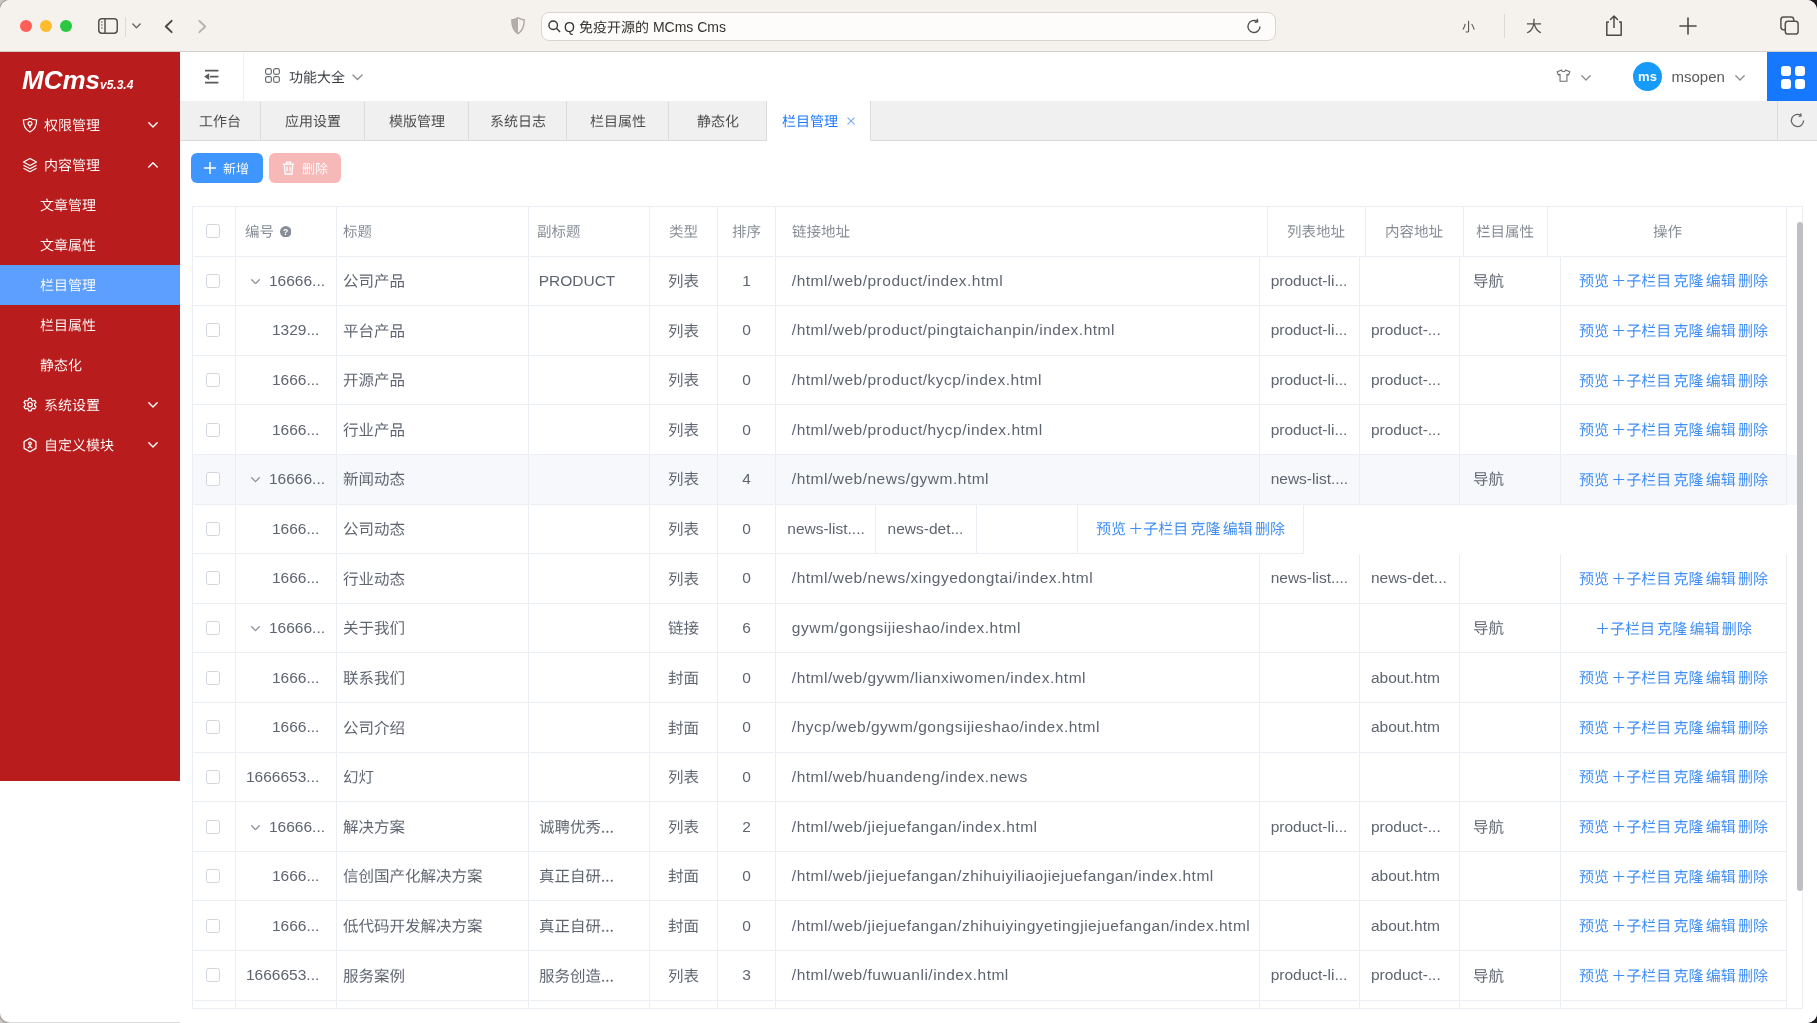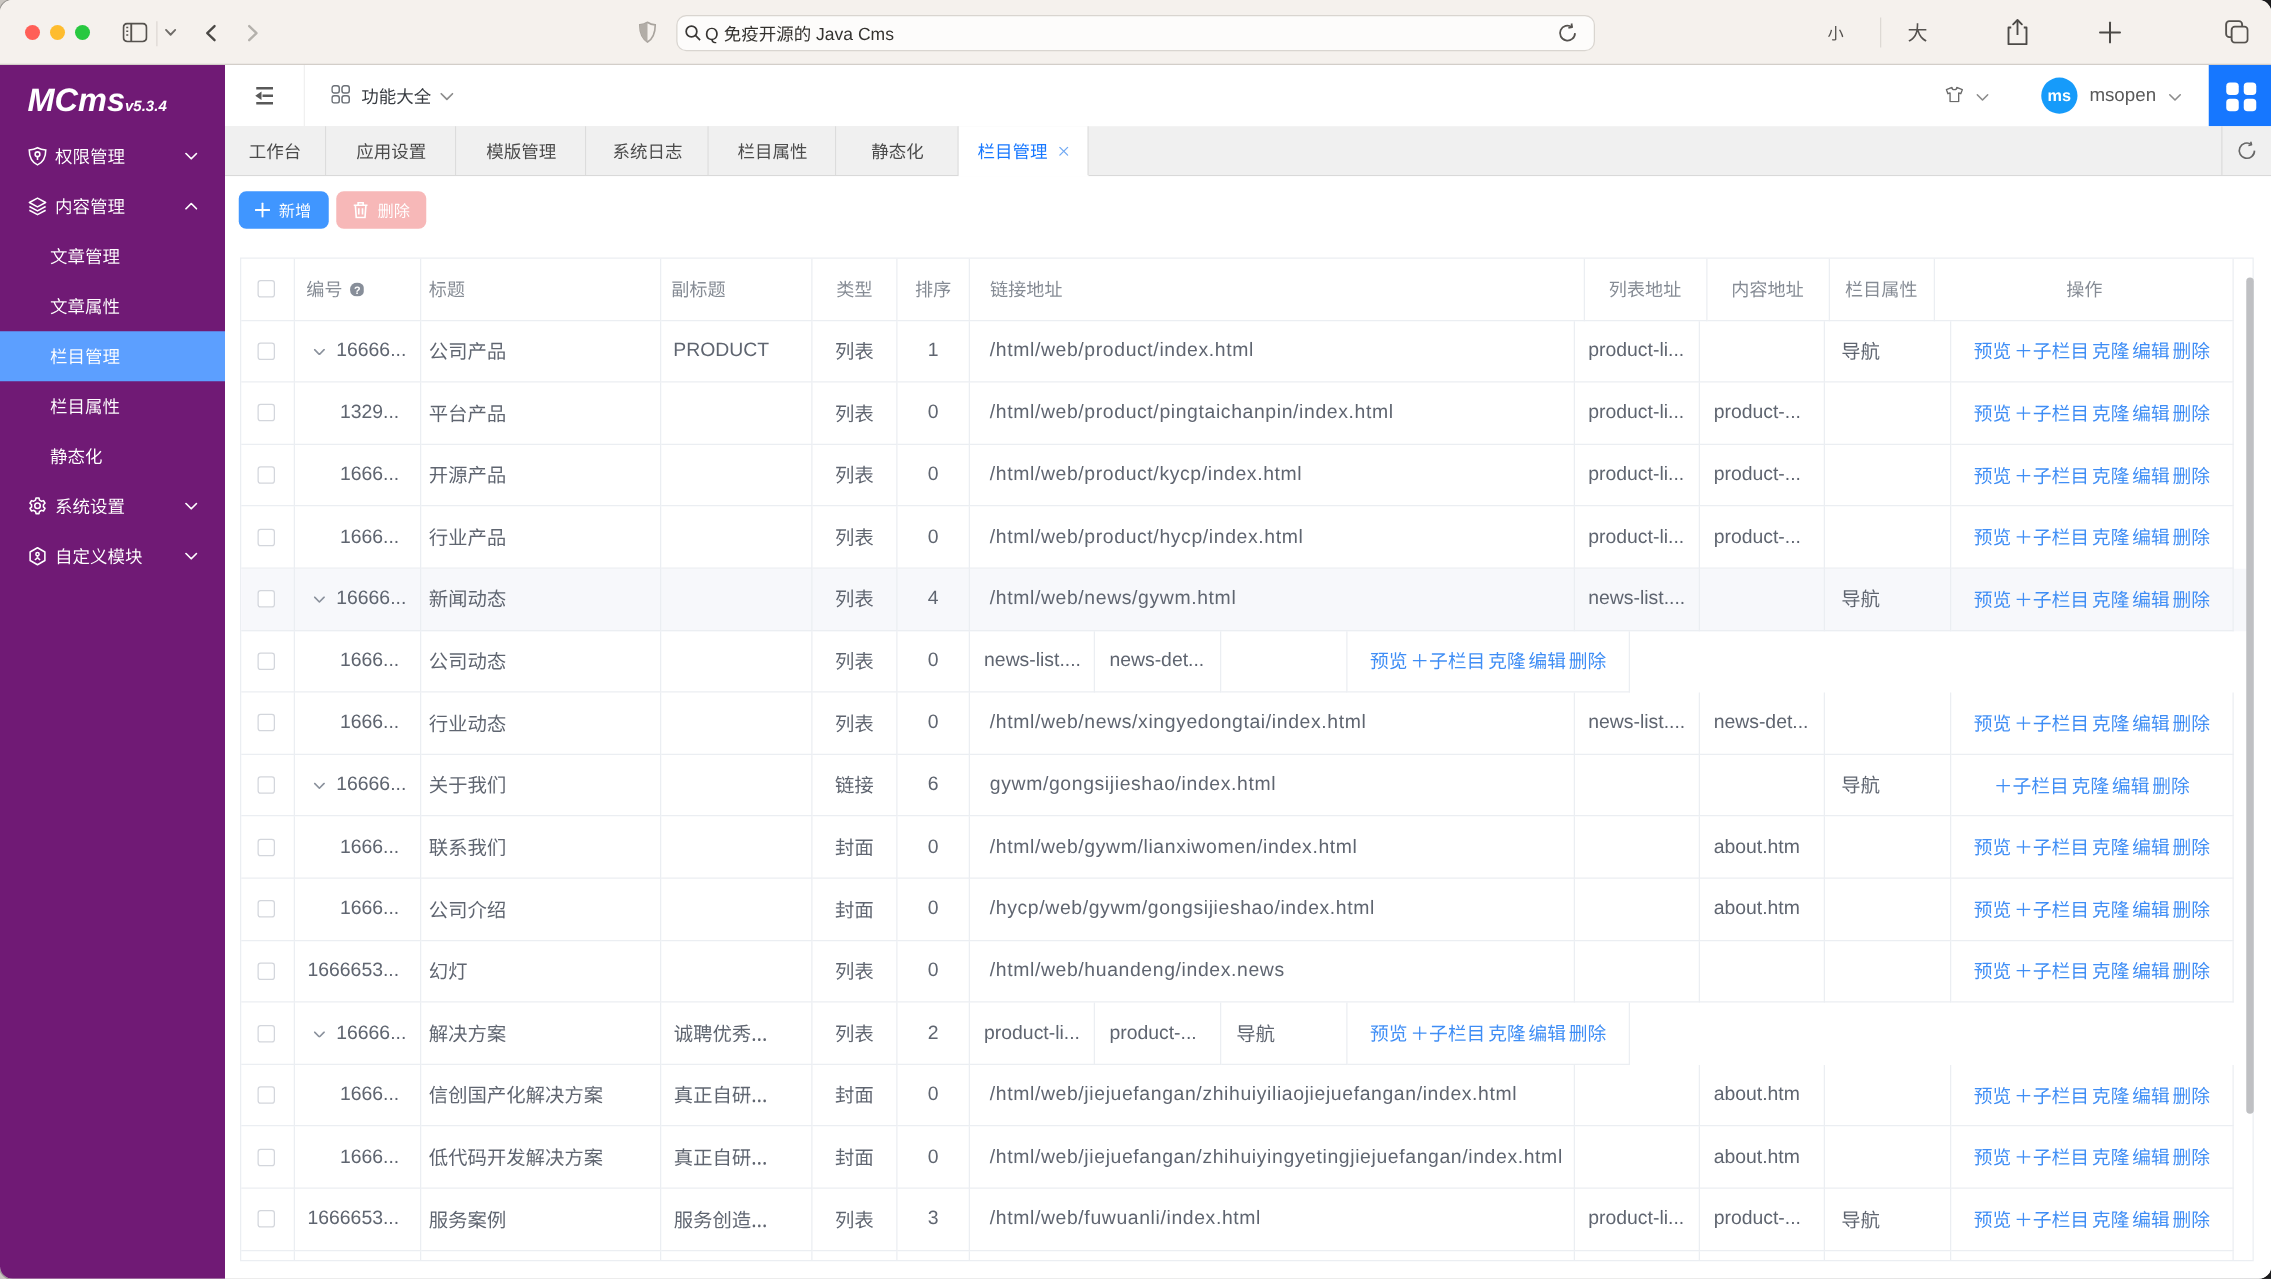--- a/index.html
+++ b/index.html
@@ -6,21 +6,21 @@
 .window{position:absolute;left:0;top:0;width:1817px;height:1023px;border-radius:10px;
   overflow:hidden;background:#fff;box-shadow:0 0 0 1px rgba(0,0,0,0.22), inset 0 -1px 0 rgba(0,0,0,0.14)}
 .abs{position:absolute}
 .flex{display:flex;align-items:center}
 
 .titlebar{position:absolute;left:0;top:0;width:1817px;height:52px;background:#f5f1ed;border-bottom:1px solid #d3cec9}
 .tl{position:absolute;border-radius:50%;width:12px;height:12px;top:20px}
 .addr{position:absolute;left:541px;top:12px;width:735px;height:29px;background:#fdfcfb;border:1px solid #d9d5d0;border-radius:8px}
 .addrtxt{position:absolute;top:12px;height:29px;display:flex;align-items:center;color:#34322f;font-size:14px}
 
-.sidebar{position:absolute;left:0;top:52px;width:180px;height:971px;background:#701a75}
+.sidebar{position:absolute;left:0;top:52px;width:180px;height:729px;background:#b91c1c}
 .logo{position:absolute;left:22px;color:#fff;font-style:italic;font-weight:bold}
 .mi{position:relative;height:40px;display:flex;align-items:center}
 .mi.sel{background:#5c9fff}
 .michev{position:absolute;right:22px}
 
 .hdr{position:absolute;left:180px;top:52px;width:1637px;height:49px;background:#fff}
 .hdr .sep{position:absolute;left:63px;top:0;width:1px;height:49px;background:#f0f0f0}
 
 .tabs{position:absolute;left:180px;top:101px;width:1637px;height:40px;background:#f0f0f0;border-bottom:1px solid #d9d9d9;display:flex}
 .tab{height:39px;display:flex;align-items:center;justify-content:center;border-right:1px solid #dcdcdc;background:#f0f0f0}
@@ -69,21 +69,21 @@
     <div class="addr"></div>
     <svg class="abs" style="left:548px;top:19.5px" width="13" height="13" viewBox="0 0 14 14" fill="none" stroke="#3a3836" stroke-width="1.5">
       <circle cx="5.6" cy="5.6" r="4.6"></circle>
       <line x1="9" y1="9" x2="13" y2="13"></line>
     </svg>
     <div class="addrtxt" style="left:564px">
       <span style="margin-right:4px">Q</span>
       <svg class="z" style="width:70.0px;height:14.0px;" viewBox="0 -880 5000 1000" fill="#34322f" aria-hidden="true">
         <use href="#s0"></use>
       </svg>
-      <span style="margin-left:4px">Java Cms</span>
+      <span style="margin-left:4px">MCms Cms</span>
     </div>
     <svg class="abs" style="left:1246px;top:18px" width="16" height="17" viewBox="0 0 16 17" fill="none" stroke="#55524f" stroke-width="1.4">
       <path d="M14 8.5 A6 6 0 1 1 11.5 3.6"></path>
       <path d="M11.2 0.8 L11.7 3.8 L8.7 4.3" stroke-linejoin="round"></path>
     </svg>
     <div class="abs flex" style="left:1462px;top:17px;height:18px">
       <svg class="z" style="width:13.0px;height:13.0px;" viewBox="0 -880 1000 1000" fill="#55524f" aria-hidden="true">
         <use href="#s1"></use>
       </svg>
     </div>
@@ -759,20 +759,23 @@
           <svg class="z" style="width:74.9px;height:15.5px;" viewBox="0 -880 4834 1000" fill="#5f6570" aria-hidden="true">
             <use href="#s46"></use>
           </svg>
         </div>
         <div class="bc" style="width:68.10000000000002px;justify-content:center">
           <svg class="z" style="width:31.0px;height:15.5px;" viewBox="0 -880 2000 1000" fill="#5f6570" aria-hidden="true">
             <use href="#s29"></use>
           </svg>
         </div>
         <div class="bc" style="width:58.59999999999991px;justify-content:center">2</div>
+        <div class="bc" style="width:483.4000000000001px;padding-left:15.6px">
+          <span class="url">/html/web/jiejuefangan/index.html</span>
+        </div>
         <div class="bc" style="width:99.89999999999986px;padding-left:11px">product-li...</div>
         <div class="bc" style="width:100.5px;padding-left:11.4px">product-...</div>
         <div class="bc" style="width:100.90000000000009px;padding-left:12.6px">
           <svg class="z" style="width:31.0px;height:15.5px;" viewBox="0 -880 2000 1000" fill="#5f6570" aria-hidden="true">
             <use href="#s30"></use>
           </svg>
         </div>
         <div class="bc" style="width:226.5px;justify-content:center">
           <svg class="z" style="width:189.0px;height:15.0px;" viewBox="0 -880 12600 1000" fill="#3e8df5" aria-hidden="true">
             <use href="#s31"></use>

